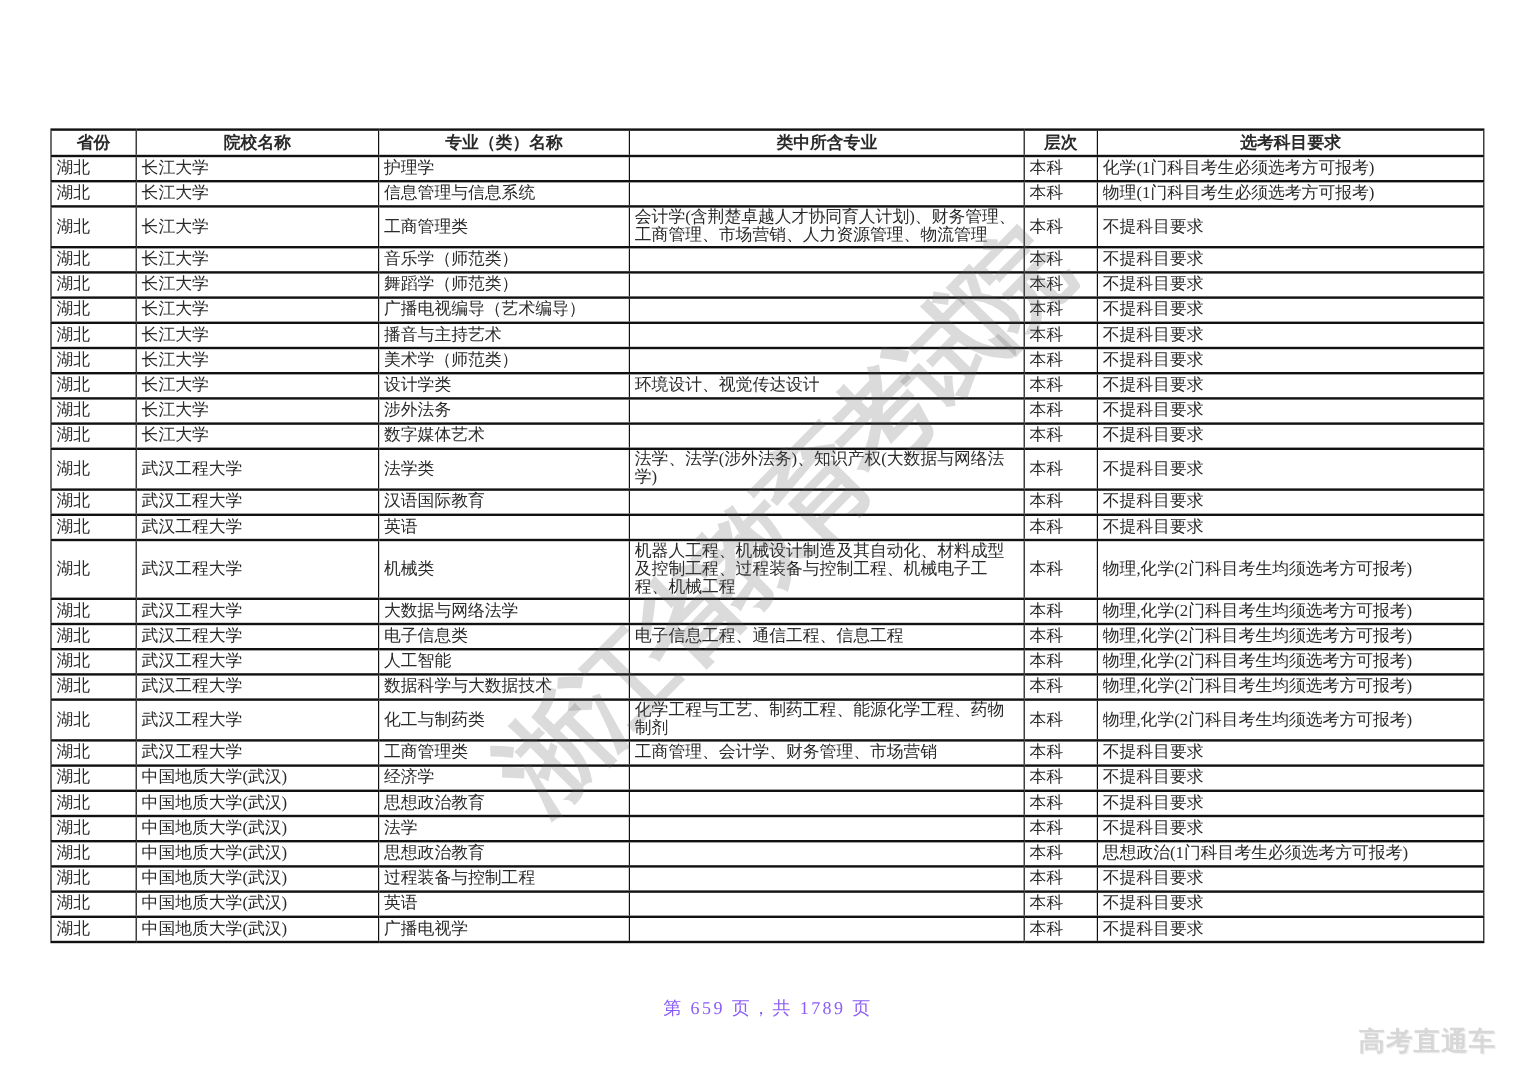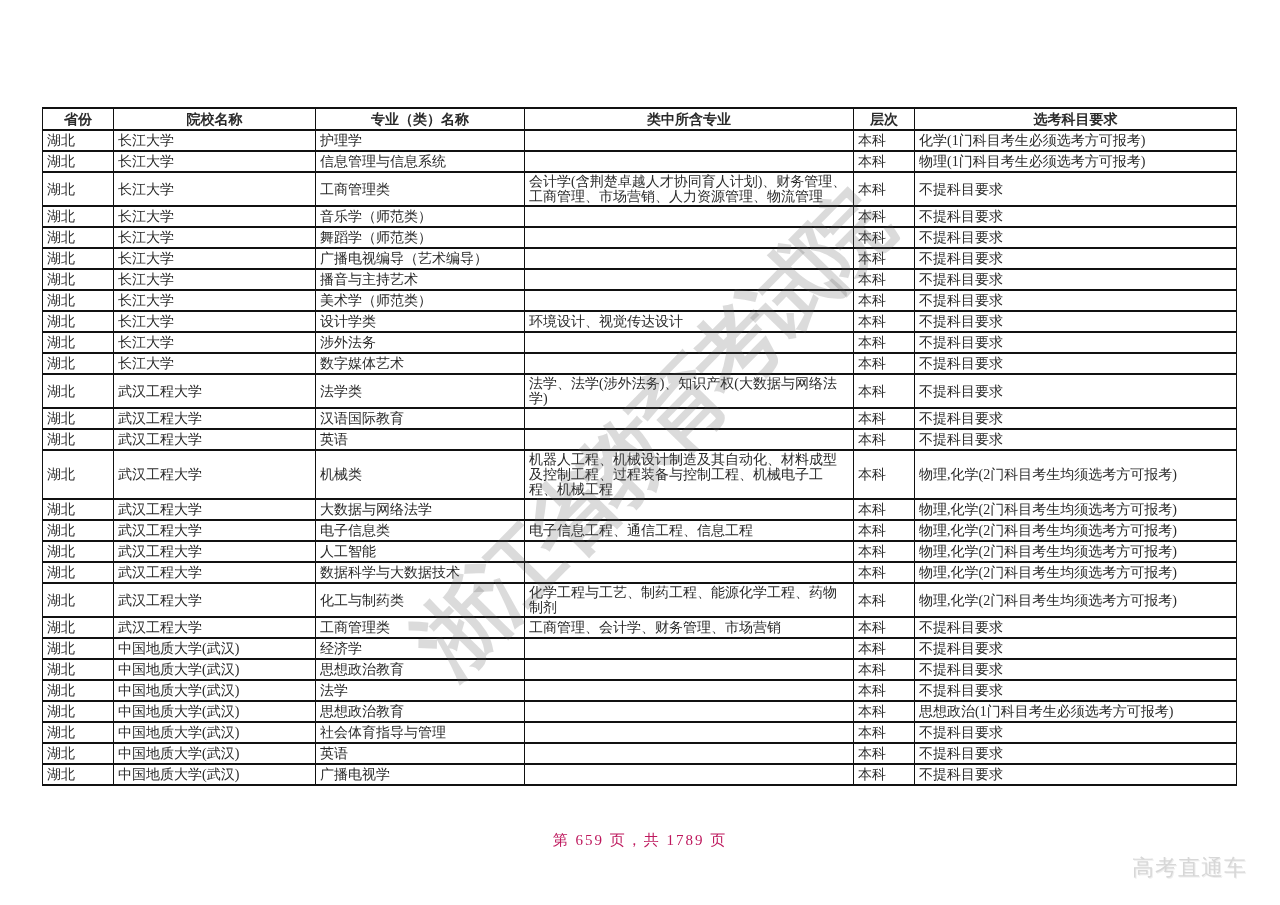--- a/index.html
+++ b/index.html
@@ -53,28 +53,28 @@
     pointer-events:none;
     font-family:"Liberation Sans","DejaVu Sans",sans-serif;
   }
   .footer{
     position:absolute;
     left:0;right:0;
     top:831px;
     text-align:center;
     font-size:15px;
     letter-spacing:2px;
-    color:#be185d;
+    color:#8b5cf6;
   }
   .brand{
     position:absolute;
     right:33px;
     top:853px;
     font-size:22px;
-    font-weight:normal;
+    font-weight:bold;
     color:#d7d7d7;
     letter-spacing:1px;
     font-family:"Liberation Sans","DejaVu Sans",sans-serif;
     text-shadow:1px 1px 0 #efefef;
   }
 </style>
 </head>
 <body>
 
 <div class="page">
@@ -295,21 +295,21 @@
           <td class="col-province">湖北</td>
           <td class="col-school">中国地质大学(武汉)</td>
           <td class="col-major">思想政治教育</td>
           <td class="col-included"></td>
           <td class="col-level">本科</td>
           <td class="col-requirement">思想政治(1门科目考生必须选考方可报考)</td>
         </tr>
         <tr>
           <td class="col-province">湖北</td>
           <td class="col-school">中国地质大学(武汉)</td>
-          <td class="col-major">社会体育指导与管理</td>
+          <td class="col-major">过程装备与控制工程</td>
           <td class="col-included"></td>
           <td class="col-level">本科</td>
           <td class="col-requirement">不提科目要求</td>
         </tr>
         <tr>
           <td class="col-province">湖北</td>
           <td class="col-school">中国地质大学(武汉)</td>
           <td class="col-major">英语</td>
           <td class="col-included"></td>
           <td class="col-level">本科</td>

